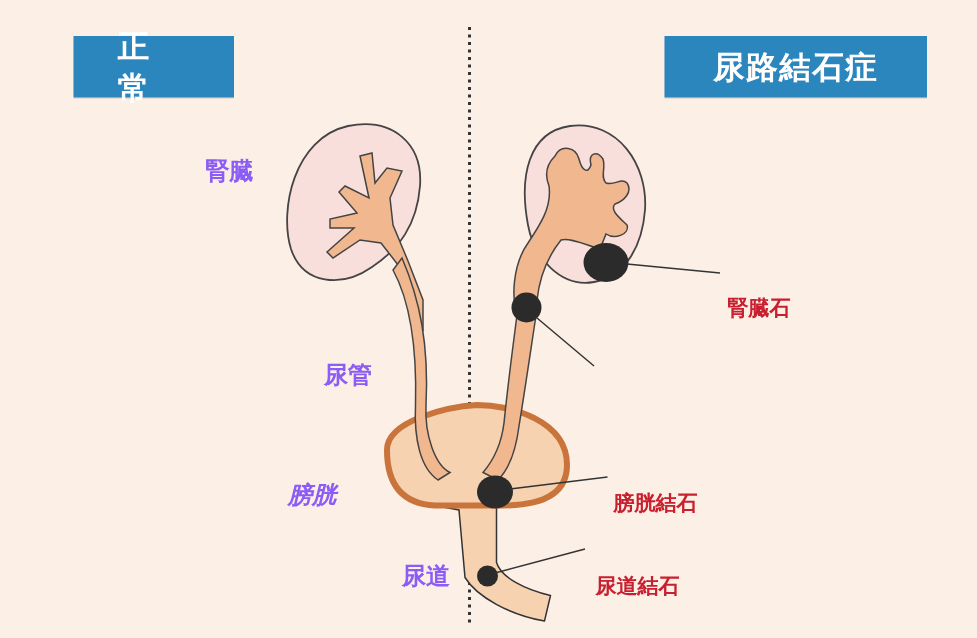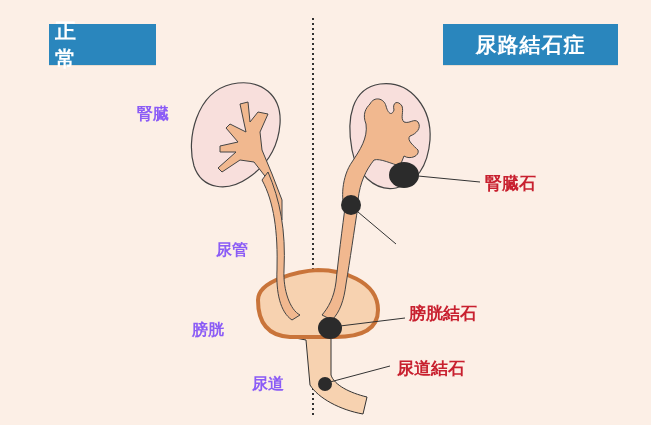--- a/index.html
+++ b/index.html
@@ -8,25 +8,25 @@
     background: #fcefe6;
     font-family: "DejaVu Sans", "Liberation Sans", sans-serif;
     position: relative;
   }
   .stage { position: absolute; left: 0; top: 0; width: 651px; height: 425px; }
   .header-box {
     position: absolute; background: #2a86bd; color: #ffffff;
     font-size: 21px; font-weight: bold; display: flex; align-items: center; justify-content: center;
     box-shadow: 0 1px 0 #e8dccf;
   }
-  #hdr-normal { left: 49px; top: 24px; width: 107px; height: 41px; letter-spacing: 18px; padding-left: 6px; box-sizing: border-box; }
+  #hdr-normal { left: 49px; top: 24px; width: 107px; height: 41px; letter-spacing: 18px; padding-left: 30px; box-sizing: border-box; }
   #hdr-disease { left: 443px; top: 24px; width: 175px; height: 41px; letter-spacing: 1px; }
   .label { position: absolute; font-size: 16px; font-weight: bold; white-space: nowrap; }
   .label.normal { color: #8b5cf6; }
-  .label.stone { color: #c8202f; font-size: 17px; }
+  .label.stone { color: #c8202f; font-size: 14px; margin-top: 25px; }
   svg { position: absolute; left: 0; top: 0; }
 </style>
 </head>
 <body>
 
 <div class="stage">
 
   <svg width="651" height="425" viewBox="0 0 651 425">
 
     <line x1="313" y1="18" x2="313" y2="418" stroke="#333" stroke-width="2" stroke-dasharray="2,3"></line>
@@ -65,19 +65,19 @@
 
   <div id="hdr-normal" class="header-box">
     <span>正　常</span>
   </div>
   <div id="hdr-disease" class="header-box">
     <span>尿路結石症</span>
   </div>
 
   <div class="label normal" style="left:137px; top:104px;">腎臓</div>
   <div class="label normal" style="left:216px; top:240px;">尿管</div>
-  <div class="label normal" style="left:192px; top:320px;">膀胱</div>
-  <div class="label normal" style="left:252px; top:374px;font-family:Liberation Mono, monospace;">尿道</div>
+  <div class="label normal" style="left:192px; top:320px;font-style:italic;">膀胱</div>
+  <div class="label normal" style="left:268px; top:374px;font-family:Liberation Mono, monospace;">尿道</div>
 
   <div class="label stone" style="left:485px; top:172px;">腎臓石</div>
   <div class="label stone" style="left:409px; top:302px;">膀胱結石</div>
   <div class="label stone" style="left:397px; top:357px;">尿道結石</div>
 </div>
 
 </body></html>

